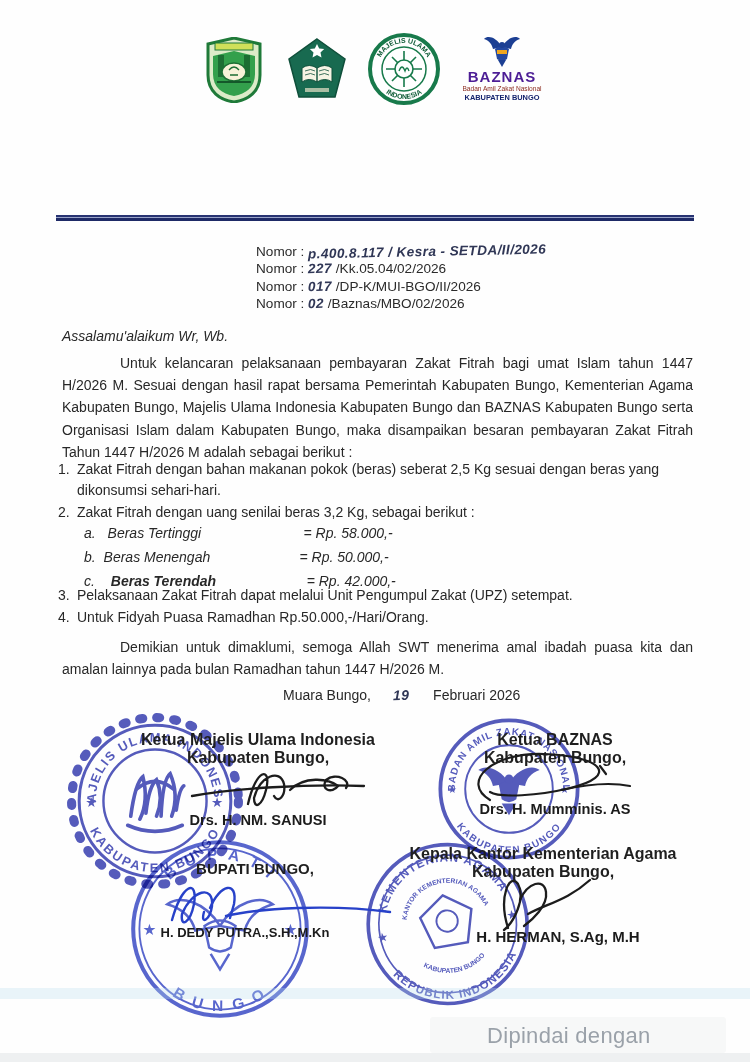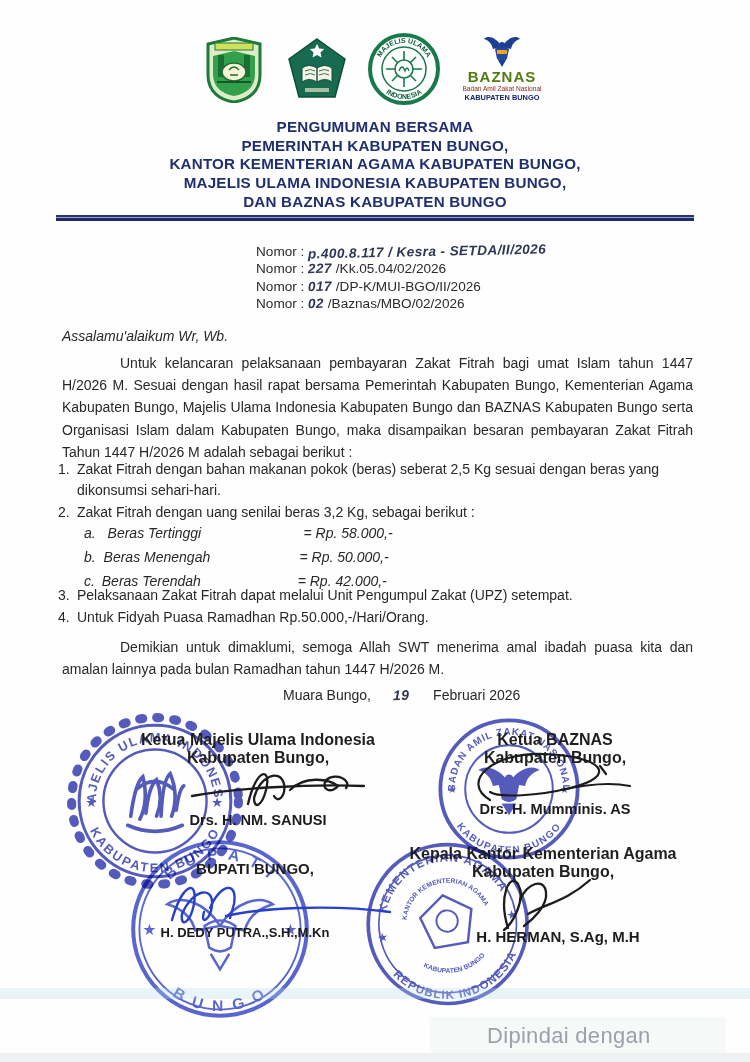--- a/index.html
+++ b/index.html
@@ -92,32 +92,25 @@
 
   <div class="abs" style="left:458px;top:33px;width:88px;height:72px;text-align:center;">
     <svg width="40" height="36" viewBox="0 0 40 36" style="display:block;margin:0 auto;">
       <path d="M20,14 C14,4 6,2 2,6 C8,8 10,12 11,16 Z" fill="#1c3f93"></path>
       <path d="M20,14 C26,4 34,2 38,6 C32,8 30,12 29,16 Z" fill="#1c3f93"></path>
       <path d="M13,16 q7,-6 14,0 l-2,10 q-5,4 -10,0 Z" fill="#24489f"></path>
       <rect x="15" y="17" width="10" height="4" fill="#f0a71e"></rect>
       <path d="M16,27 l4,7 4,-7 Z" fill="#1c3f93"></path>
       <circle cx="20" cy="12" r="3" fill="#1c3f93"></circle>
     </svg>
-    <div style="font-size:15px;font-weight:800;color:#4d7c0f;letter-spacing:1px;line-height:16px;">BAZNAS</div>
+    <div style="font-size:15px;font-weight:800;color:#4c1d95;letter-spacing:1px;line-height:16px;">BAZNAS</div>
     <div style="font-size:6.6px;color:#8a2a1e;line-height:8px;">Badan Amil Zakat Nasional</div>
     <div style="font-size:7.4px;font-weight:700;color:#15246e;line-height:9px;">KABUPATEN BUNGO</div>
   </div>
 
-  <div class="abs title-block">
-    <div class="title-line">PENGUMUMAN BERSAMA</div>
-    <div class="title-line">PEMERINTAH KABUPATEN BUNGO,</div>
-    <div class="title-line">KANTOR KEMENTERIAN AGAMA KABUPATEN BUNGO,</div>
-    <div class="title-line">MAJELIS ULAMA INDONESIA KABUPATEN  BUNGO,</div>
-    <div class="title-line">DAN BAZNAS KABUPATEN BUNGO</div>
-  </div>
   <div class="abs rule"></div>
 
   <div class="abs" style="left:256px;top:243px;">
     <div class="nomor-line">
       <span>Nomor :</span>
       <span class="hw">p.400.8.117 / Kesra - SETDA/II/2026</span>
     </div>
     <div class="nomor-line">
       <span>Nomor :</span>
       <span class="hw">227</span>
@@ -151,21 +144,21 @@
     <span class="sub-name" style="display:inline-block;width:162px;margin-left:8px;">Beras Tertinggi</span>
     <span class="sub-val">= Rp. 58.000,-</span>
   </div>
   <div class="abs body-text" style="left:84px;top:549px;">
     <span class="sub-letter">b.</span>
     <span class="sub-name" style="display:inline-block;width:162px;margin-left:4px;">Beras Menengah</span>
     <span class="sub-val">= Rp. 50.000,-</span>
   </div>
   <div class="abs body-text" style="left:84px;top:573px;">
     <span class="sub-letter">c.</span>
-    <span class="sub-name" style="display:inline-block;width:162px;margin-left:3px;">Beras Terendah</span>
+    <span class="sub-name" style="display:inline-block;width:162px;margin-left:12px;font-weight:bold;">Beras Terendah</span>
     <span class="sub-val">= Rp. 42.000,-</span>
   </div>
 
   <div class="abs body-text li-row" style="left:58px;top:585px;">
     <span class="li-num">3.</span><span class="li-text">Pelaksanaan Zakat Fitrah dapat melalui Unit Pengumpul Zakat (UPZ) setempat.</span>
   </div>
   <div class="abs body-text li-row" style="left:58px;top:607px;">
     <span class="li-num">4.</span><span class="li-text">Untuk Fidyah Puasa Ramadhan Rp.50.000,-/Hari/Orang.</span>
   </div>
 

